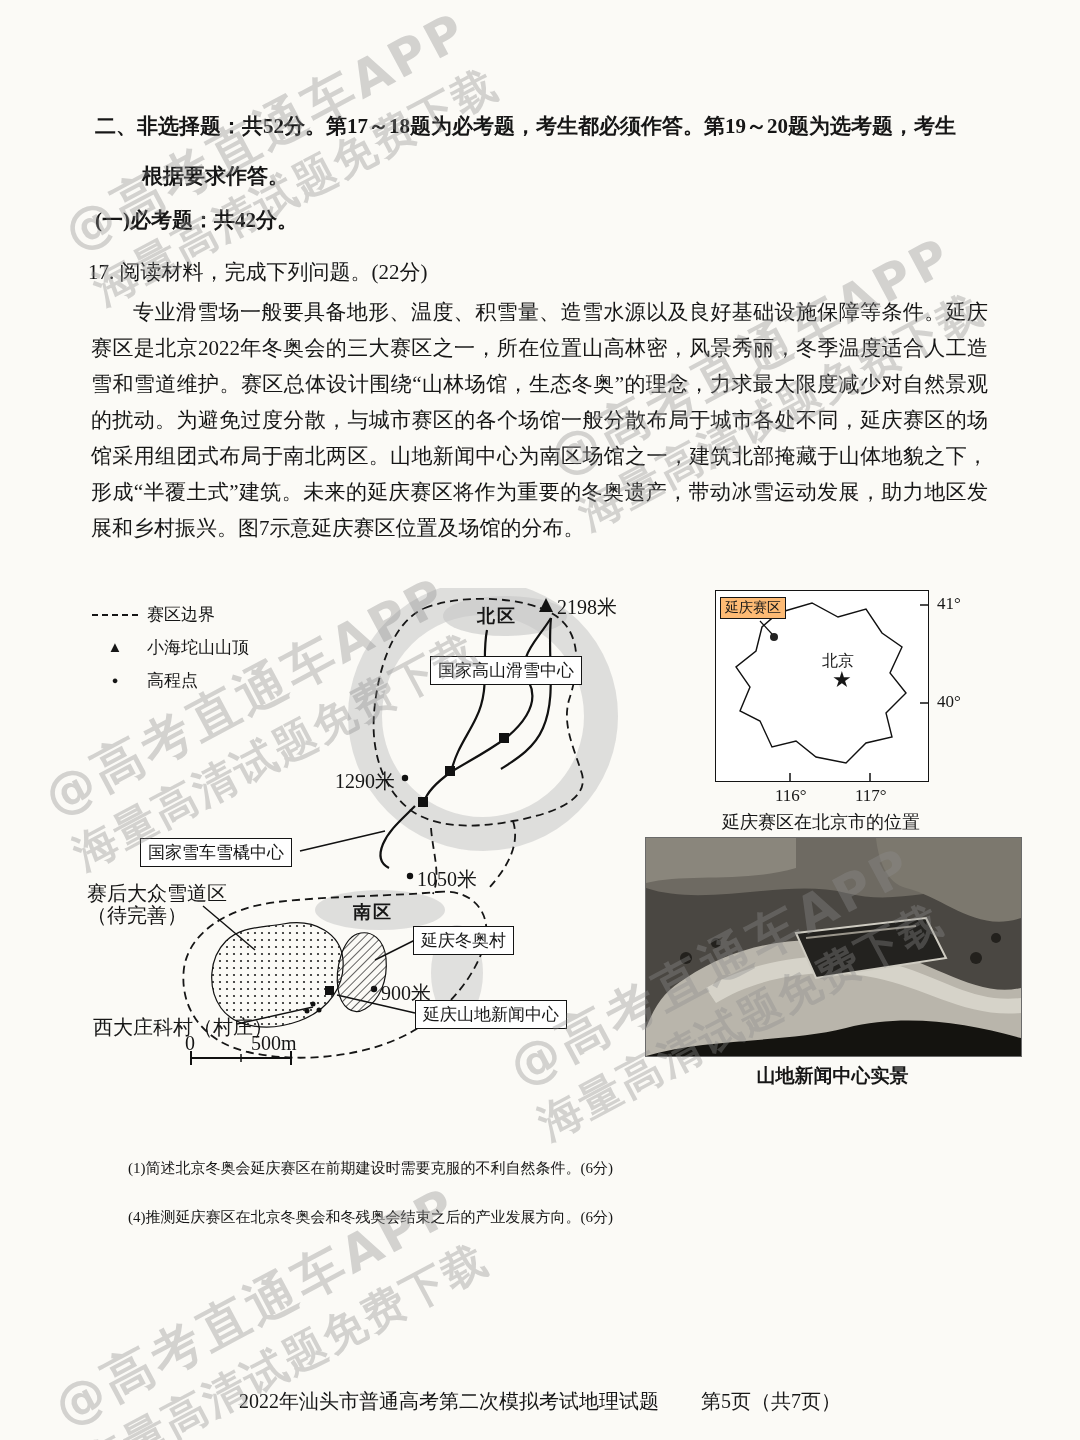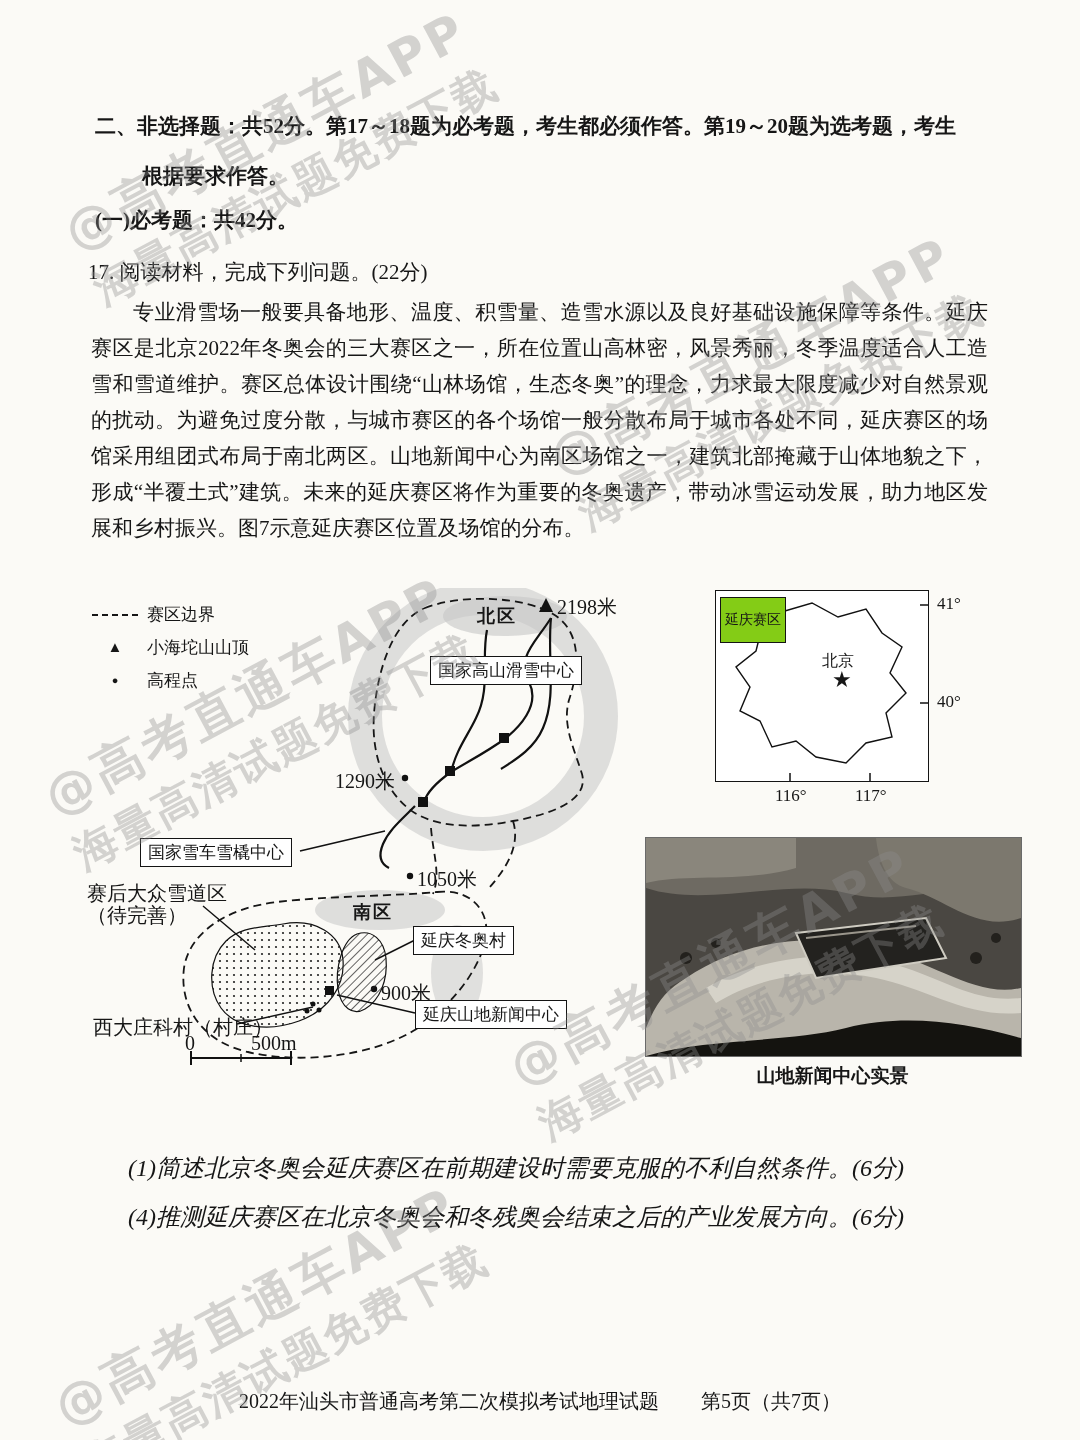--- a/index.html
+++ b/index.html
@@ -36,35 +36,35 @@
   .sym-dot{font-size:11px;line-height:1;}
   .map-box{position:absolute;border:1.6px solid #141414;background:#fff;
            padding:2px 7px;font-size:17px;white-space:nowrap;z-index:2;}
   .map-label{position:absolute;font-size:20px;white-space:nowrap;z-index:2;}
   .zone-label{position:absolute;font-size:18px;font-weight:bold;letter-spacing:2px;z-index:2;}
   
   .inset-wrap{position:absolute;left:715px;top:5px;width:268px;height:245px;}
   .inset-box{position:absolute;left:0;top:0;width:212px;height:190px;
              border:1.6px solid #141414;background:#fff;}
   .inset-box svg{position:absolute;inset:0;}
-  .yq-box{position:absolute;left:4px;top:6px;border:1.3px solid #141414;background:#84cc16;
-          font-size:14px;padding:13px 4px;z-index:2;}
+  .yq-box{position:absolute;left:4px;top:6px;border:1.3px solid #141414;background:#fdba74;
+          font-size:14px;padding:1px 4px;z-index:2;}
   .bj-label{position:absolute;left:106px;top:60px;font-size:16px;z-index:2;}
   .bj-star{position:absolute;left:116px;top:78px;font-size:22px;z-index:2;line-height:1;}
   .deg{position:absolute;font-size:17px;}
   .inset-caption{position:absolute;left:-26px;top:220px;width:264px;text-align:center;font-size:18px;}
   
   .photo{position:absolute;left:645px;top:252px;width:375px;height:218px;border:1px solid #6a6a6a;}
   .photo svg{position:absolute;inset:0;}
   .photo-caption{position:absolute;left:645px;top:478px;width:375px;text-align:center;
                  font-size:19px;font-weight:bold;}
   .fig-caption{position:absolute;left:0;top:524px;width:1080px;text-align:center;font-size:21px;}
   
   .questions{position:absolute;left:128px;top:1152px;width:880px;}
-  .q{font-size:24px;line-height:33px;margin-bottom:16px;font-style:italic;}
+  .q{font-size:15px;line-height:33px;margin-bottom:16px;}
   .footer{position:absolute;left:0;top:1388px;width:100%;text-align:center;font-size:20px;}
   .footer .pgnum{margin-left:42px;}
   .dash{fill:none;stroke:#161616;stroke-width:1.8;stroke-dasharray:8 5;}
   .trail{fill:none;stroke:#111;stroke-width:2.2;}
   .lead{stroke:#111;stroke-width:1.4;}
 </style>
 </head>
 <body>
 
 <div class="page">
@@ -206,20 +206,21 @@
             <line x1="154" y1="182" x2="154" y2="190" stroke="#111" stroke-width="1.5"></line>
           </svg>
           <div class="yq-box">延庆赛区</div>
           <div class="bj-label">北京</div>
           <div class="bj-star">★</div>
         </div>
         <div class="deg" style="left:222px;top:4px">41°</div>
         <div class="deg" style="left:222px;top:102px">40°</div>
         <div class="deg" style="left:60px;top:196px">116°</div>
         <div class="deg" style="left:140px;top:196px">117°</div>
+        <div class="inset-caption">延庆赛区在北京市的位置</div>
       </div>
 
       <div class="photo">
         <svg viewBox="0 0 375 218" width="375" height="218">
           <rect width="375" height="218" fill="#4a4742"></rect>
           <path d="M0,0 H375 V60 C300,40 260,70 200,55 C140,40 60,70 0,50 Z" fill="#6e6a62"></path>
           <path d="M0,0 H150 V30 C100,45 40,35 0,45 Z" fill="#8a867c"></path>
           <path d="M230,0 H375 V80 C330,95 300,60 260,50 C240,45 232,20 230,0 Z" fill="#7c786e"></path>
           <path d="M40,140 C100,100 170,95 230,110 C290,125 330,160 375,150 V218 H0 V190 C10,165 20,152 40,140 Z" fill="#b9b5ab"></path>
           <path d="M60,150 C120,115 200,110 260,130 C300,143 330,165 375,160 V175 C320,180 280,150 230,140 C170,128 110,140 70,165 Z" fill="#d6d3c9"></path>

